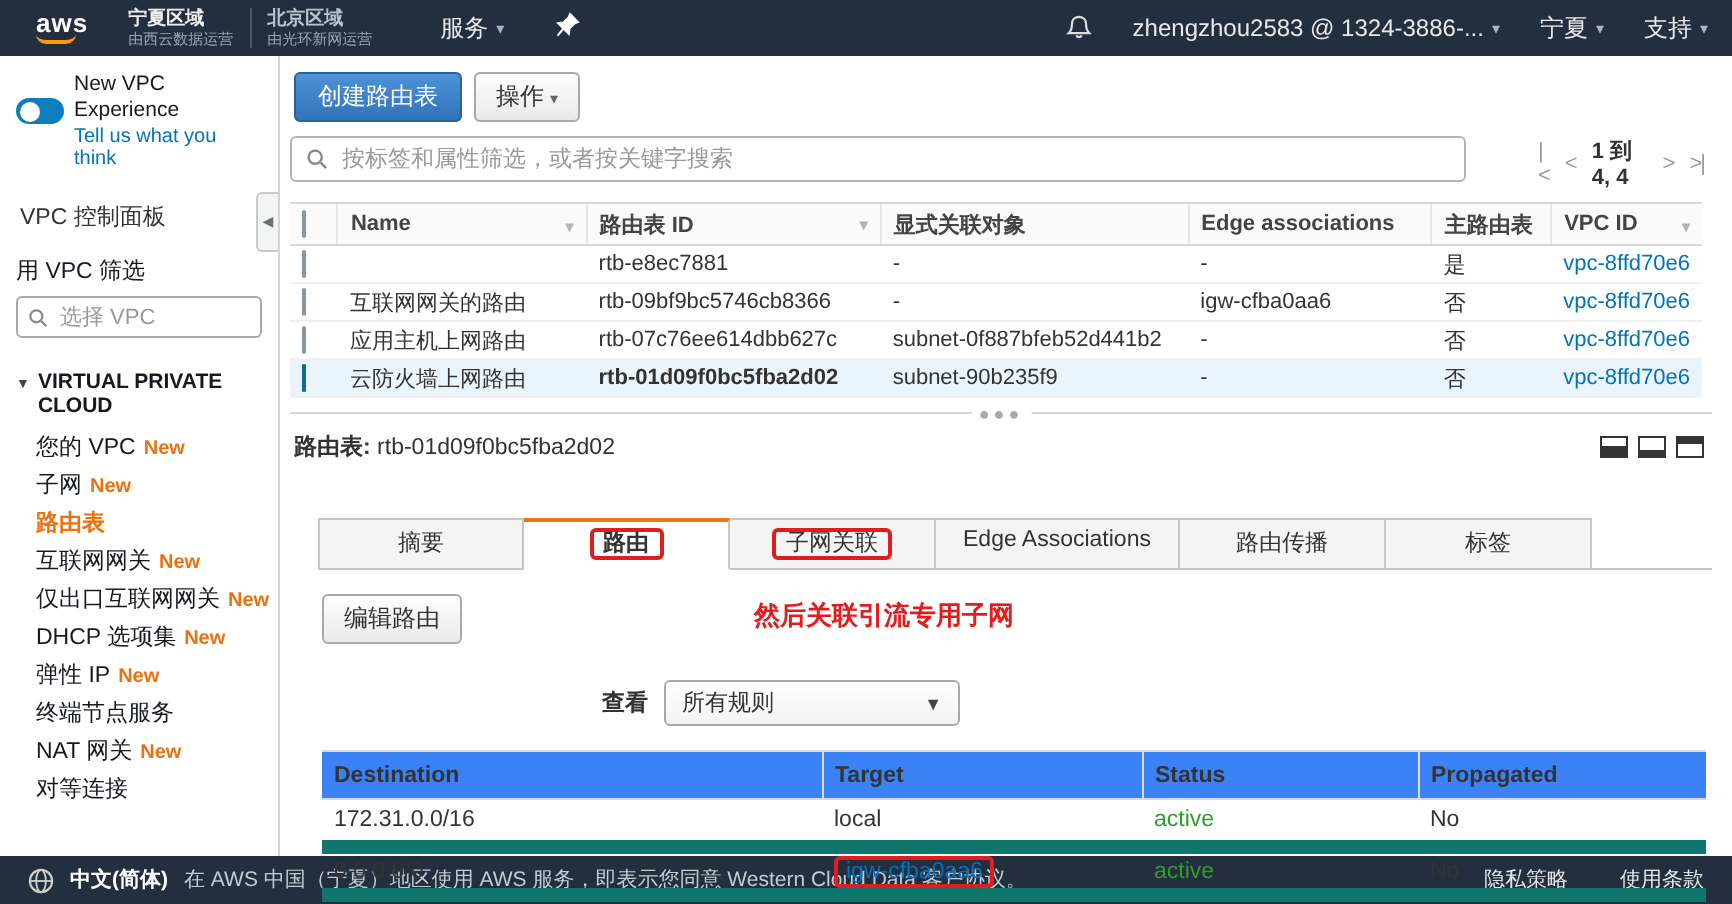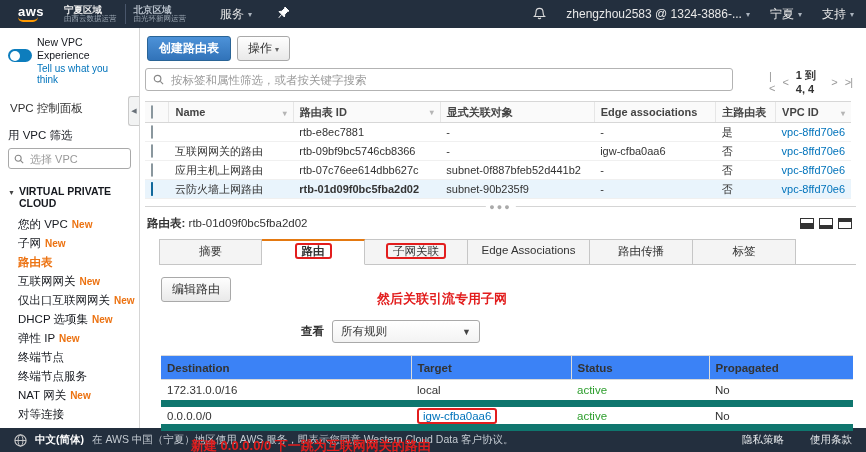--- a/index.html
+++ b/index.html
@@ -8,21 +8,21 @@
 
   
   .topbar { height:28px; background:#232f3e; display:flex; align-items:center; padding:0 12px 0 18px; color:#fff; flex:0 0 28px; }
   .logo { display:flex; flex-direction:column; align-items:flex-start; margin-right:12px; }
   .logo-text { font-weight:bold; font-size:13px; line-height:11px; letter-spacing:.5px; }
   .logo-smile { width:20px; height:5px; border-bottom:2px solid #ff9900; border-radius:0 0 12px 12px; }
   .regions { display:flex; align-items:flex-end; }
   .region { display:flex; flex-direction:column; padding:0 8px; }
   .region + .region { border-left:1px solid #49566b; }
   .region .r-title { font-size:9.5px; font-weight:bold; color:#eee; line-height:11px; }
-  .region .r-sub { font-size:7.5px; color:#9aa5b1; line-height:9px;font-family:Liberation Mono, monospace; }
+  .region .r-sub { font-size:7.5px; color:#9aa5b1; line-height:9px; }
   .region.dim .r-title { color:#b9c2cc; }
   .nav-item { margin-left:26px; font-size:12px; color:#e8e8e8; display:flex; align-items:center; gap:4px; cursor:pointer; }
   .caret { font-size:8px; color:#aab3bd; }
   .pin { margin-left:26px; }
   .top-right { margin-left:auto; display:flex; align-items:center; gap:20px; font-size:11.5px; color:#e8e8e8; }
   .icon-btn { background:none; border:none; color:#ddd; padding:0; cursor:pointer; display:flex; align-items:center; }
 
   
   .content { flex:1 1 auto; display:flex; min-height:0; }
 
@@ -42,21 +42,21 @@
   .side-section { padding:0 6px 0 8px; margin-top:16px; font-size:10.5px; font-weight:bold; color:#16191f; display:flex; gap:4px; line-height:12px; }
   .side-section .tri { font-size:7px; margin-top:2px; color:#444; }
   .side-items { margin-top:6px; }
   .side-item { padding:0 6px 0 18px; height:19px; line-height:19px; font-size:11.5px; color:#16191f; cursor:pointer; white-space:nowrap; }
   .side-item.sel { color:#ec7211; font-weight:bold; }
   .badge-new { color:#ec7211; font-weight:bold; font-size:10px; margin-left:4px; }
 
   
   .main { flex:1 1 auto; position:relative; padding:4px 10px 0 5px; min-width:0; }
   .toolbar { display:flex; gap:6px; padding:4px 0 6px 2px; }
-  .btn-primary { background:linear-gradient(#4d92d8,#3173b9); border:1px solid #2a6496; color:#fff; font-weight:bold; font-size:12px; padding:3px 11px; border-radius:3px; font-family:inherit; cursor:pointer; }
+  .btn-primary { background:linear-gradient(#4d92d8,#3173b9); border:1px solid #2a6496; color:#fff; font-weight:normal; font-size:12px; padding:3px 11px; border-radius:3px; font-family:inherit; cursor:pointer; }
   .btn-default { background:linear-gradient(#fefefe,#e9e9e9); border:1px solid #a9a9a9; color:#333; font-size:12px; padding:3px 10px; border-radius:3px; font-family:inherit; cursor:pointer; }
   .btn-default .caret { color:#666; margin-left:3px; }
 
   .filter-row { display:flex; margin-top:1px;gap:36px; }
   .filter-box { flex:0 0 588px; height:23px; border:1px solid #b3b3b3; border-radius:3px; display:flex; align-items:center; gap:5px; padding:0 7px; background:#fff; }
   .filter-box input { border:none; outline:none; flex:1; font-size:11.5px; font-family:inherit; color:#333; }
   .filter-box input::placeholder { color:#999; }
   .pagination { margin-left:auto; display:flex; align-items:center; gap:8px; color:#999; font-size:11px; padding-right:4px; }
   .pagination .pg-text { color:#333; font-weight:bold; font-size:11px; }
   .pg-btn { cursor:pointer; letter-spacing:-1px; }
@@ -88,29 +88,29 @@
   .detail-head { display:flex; align-items:center; padding:2px 2px 0 2px; }
   .detail-title { font-size:11.5px; }
   .detail-title b { font-weight:bold; }
   .layout-icons { margin-left:auto; display:flex; gap:5px; padding-right:2px; }
   .li-box { width:14px; height:11px; border:1px solid #333; position:relative; cursor:pointer; background:#fff; }
   .li-box.fill-b::after { content:""; position:absolute; left:0; right:0; bottom:0; height:5px; background:#333; }
   .li-box.fill-h::after { content:""; position:absolute; left:0; right:0; bottom:0; height:3px; background:#333; }
   .li-box.fill-t::after { content:""; position:absolute; left:0; right:0; top:0; height:3px; background:#333; }
 
   .tabs { display:flex; margin:8px 0 0 14px; }
-  .tab { min-width:103px; text-align:center; padding:4px 10px 5px 10px; font-size:11.5px; color:#333; background:#f4f4f4; border:1px solid #c6c6c6; border-left:none; cursor:pointer; position:relative; }
+  .tab { min-width:103px; text-align:center; padding:4px 10px 5px 10px; font-size:11.5px; color:#333; background:#f4f4f4; border:1px solid #c6c6c6; border-left:none; cursor:pointer; position:relative;margin-top:20px; }
   .tab:first-child { border-left:1px solid #c6c6c6; }
   .tab.active { background:#fff; border-bottom:1px solid #fff; border-top:2px solid #e47911; padding-top:3px; font-weight:bold; }
   .tabs-underline { border-bottom:1px solid #c6c6c6; flex:1; }
   .redbox { border:2px solid #e21d1d; border-radius:3px; padding:0 5px; }
 
   .detail-body { position:relative; padding:12px 0 0 16px; }
   .annotation { position:absolute; color:#e21d1d; font-weight:bold; font-size:13px; }
-  .ann-tab { left:232px; top:25px; }
+  .ann-tab { left:232px; top:14px; }
   .view-row { margin:18px 0 0 140px; display:flex; align-items:center; gap:8px; }
   .view-label { font-weight:bold; font-size:11.5px; }
   .dropdown { width:148px; height:23px; border:1px solid #a9a9a9; border-radius:3px; background:linear-gradient(#fff,#f3f3f3); display:flex; align-items:center; padding:0 8px; font-size:11.5px; cursor:pointer; }
   .dropdown .caret { margin-left:auto; color:#444; font-size:9px; }
 
   .rtbl { width:692px; margin-top:12px; display:table; border-collapse:collapse; }
   .rtbl .tbl-cell { height:24px; font-size:11.5px; border-bottom:7px solid #0f766e; }
   .rtbl .tbl-head .tbl-cell { background:#3b82f6; border-top:1px solid #d9d9d9; border-bottom:1px solid #d9d9d9; color:#333; }
   .rtbl .tbl-head .tbl-cell + .tbl-cell { border-left:1px solid #dcdcdc; }
   .r-dest { width:250px; }
@@ -202,21 +202,20 @@
         <span>VIRTUAL PRIVATE CLOUD</span>
       </div>
       <div class="side-items">
         <div class="side-item"><span>您的 VPC</span><span class="badge-new">New</span></div>
         <div class="side-item"><span>子网</span><span class="badge-new">New</span></div>
         <div class="side-item sel"><span>路由表</span></div>
         <div class="side-item"><span>互联网网关</span><span class="badge-new">New</span></div>
         <div class="side-item"><span>仅出口互联网网关</span><span class="badge-new">New</span></div>
         <div class="side-item"><span>DHCP 选项集</span><span class="badge-new">New</span></div>
         <div class="side-item"><span>弹性 IP</span><span class="badge-new">New</span></div>
-        <div class="side-item"><span>终端节点</span></div>
         <div class="side-item"><span>终端节点服务</span></div>
         <div class="side-item"><span>NAT 网关</span><span class="badge-new">New</span></div>
         <div class="side-item"><span>对等连接</span></div>
       </div>
 
     </div>
 
     <div class="main">
       <div class="toolbar">
         <button class="btn-primary">创建路由表</button>

